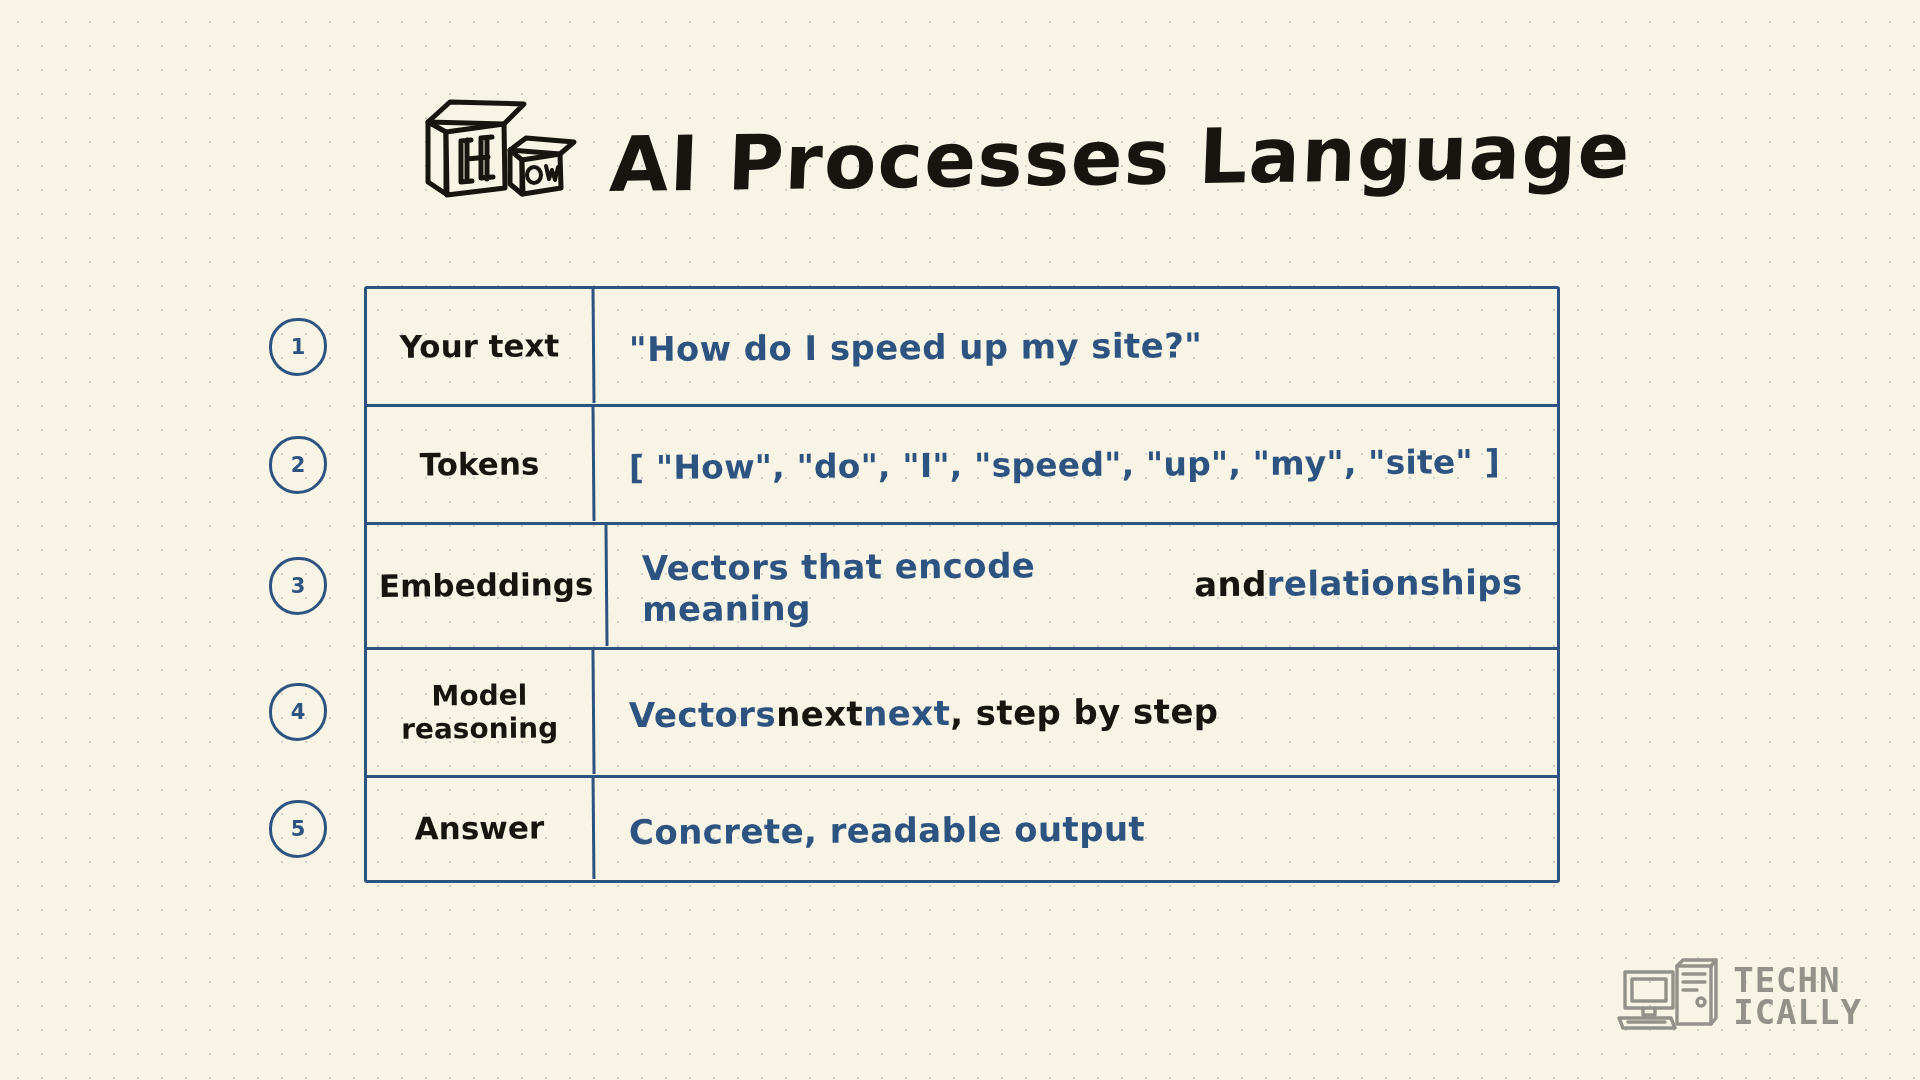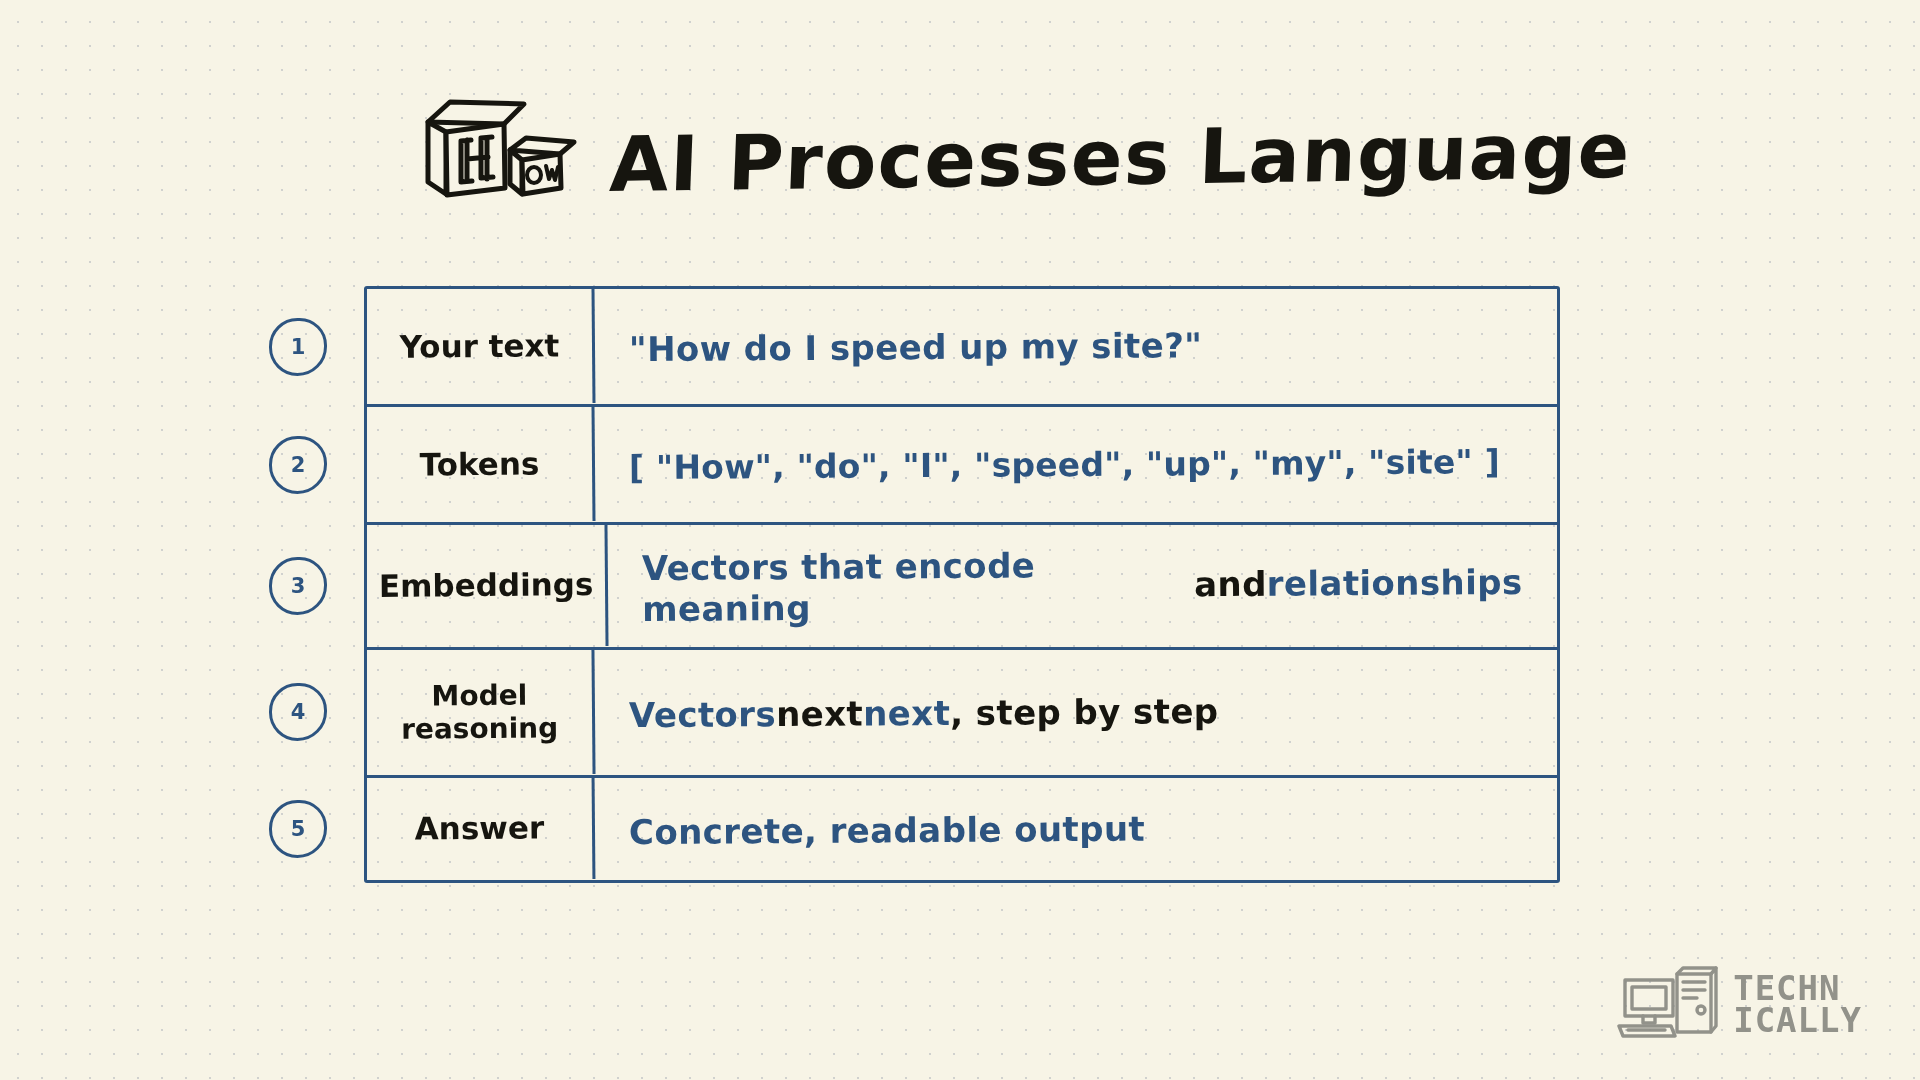--- a/index.html
+++ b/index.html
@@ -121,21 +121,21 @@
   #row-4 { min-height: 128px; }
   #row-5 { min-height: 102px; }
 
   #row-2 .row-value { font-size: 33px; letter-spacing: 0.2px; }
   #row-4 .row-label { font-size: 28px; }
 
   
   #watermark {
     position: absolute;
     right: 58px;
-    bottom: 36px;
+    bottom: 44px;
     display: flex;
     align-items: center;
     gap: 14px;
     opacity: 0.95;
   }
   #watermark-icon { width: 104px; height: 78px; display: block; }
   #watermark-wordmark {
     display: flex;
     flex-direction: column;
     line-height: 0.93;

